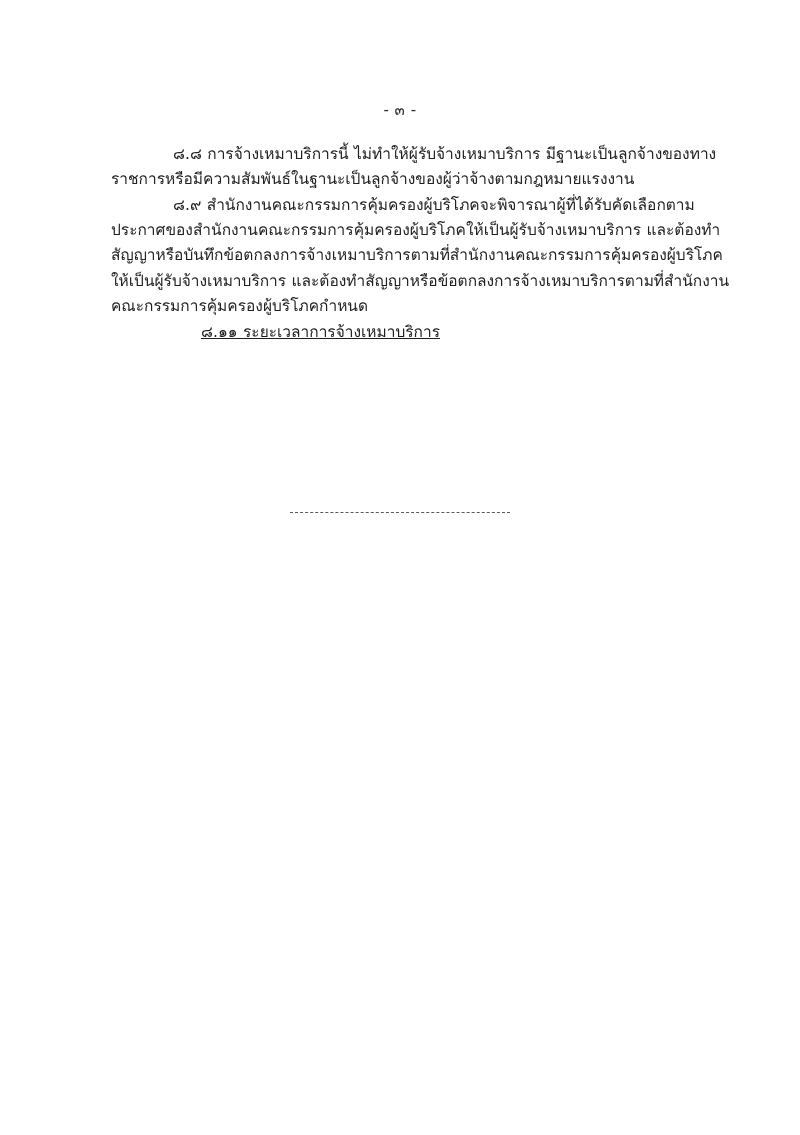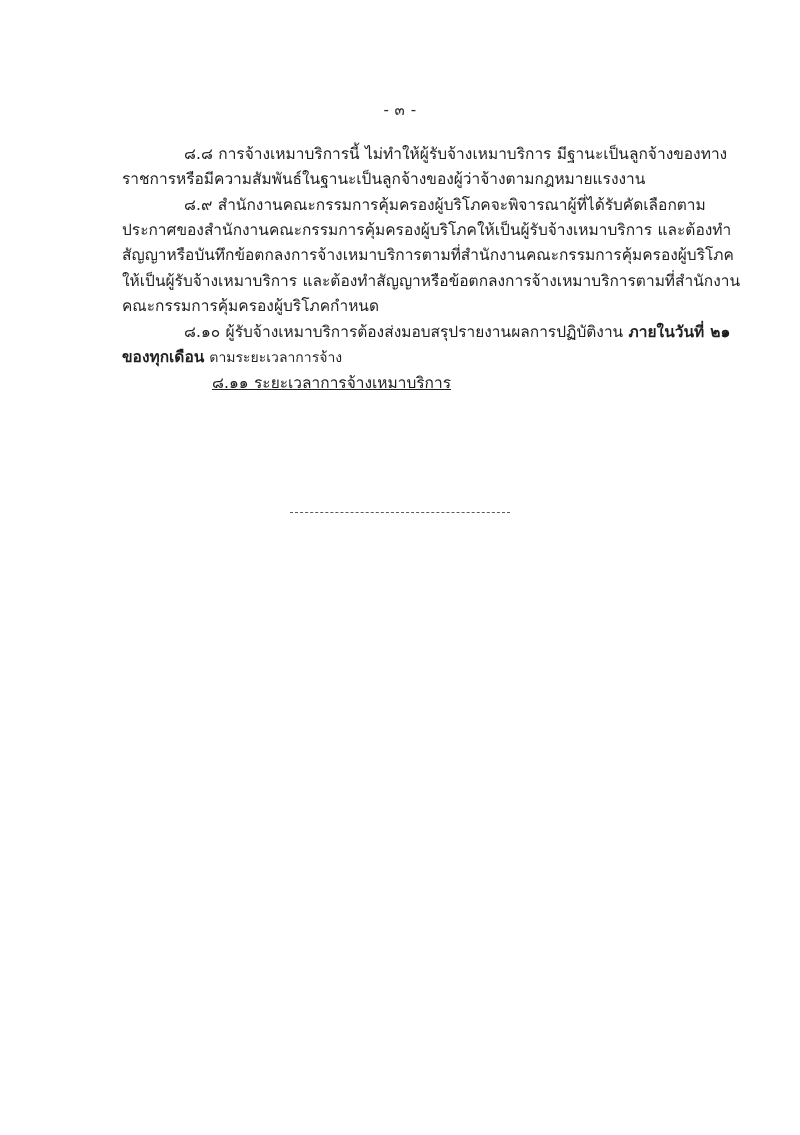--- a/index.html
+++ b/index.html
@@ -28,21 +28,21 @@
     left: 0;
     width: 800px;
     text-align: center;
     font-size: 15px;
     letter-spacing: 0.5px;
     color: #2a2a2a;
   }
   .body-block {
     position: absolute;
     top: 142px;
-    left: 122px;
+    left: 111px;
     width: 620px;
   }
   .para {
     font-size: 15.5px;
     line-height: 1.62;
     color: #1f1f1f;
     text-align: left;
     margin: 0 0 1px 0;
     word-spacing: 0.5px;
   }
@@ -82,21 +82,20 @@
 <div class="page">
 
   <div class="page-number">- ๓ -</div>
 
   <div class="body-block">
 
     <p class="para indent-1">๘.๘  การจ้างเหมาบริการนี้ ไม่ทำให้ผู้รับจ้างเหมาบริการ มีฐานะเป็นลูกจ้างของทางราชการหรือมีความสัมพันธ์ในฐานะเป็นลูกจ้างของผู้ว่าจ้างตามกฎหมายแรงงาน</p>
 
     <p class="para indent-1">๘.๙  สำนักงานคณะกรรมการคุ้มครองผู้บริโภคจะพิจารณาผู้ที่ได้รับคัดเลือกตามประกาศของสำนักงานคณะกรรมการคุ้มครองผู้บริโภคให้เป็นผู้รับจ้างเหมาบริการ และต้องทำสัญญาหรือบันทึกข้อตกลงการจ้างเหมาบริการตามที่สำนักงานคณะกรรมการคุ้มครองผู้บริโภคให้เป็นผู้รับจ้างเหมาบริการ และต้องทำสัญญาหรือข้อตกลงการจ้างเหมาบริการตามที่สำนักงานคณะกรรมการคุ้มครองผู้บริโภคกำหนด</p>
 
-    <p class="para indent-1"><span>๘.๑๐  ผู้รับจ้างเหมาบริการต้องส่งมอบสรุปรายงานผลการปฏิบัติงาน </span><span class="bold">ภายในวันที่ ๒๑ ของทุกเดือน</span><span class="small"> ตามระยะเวลาการจ้าง</span></p>
 
     <p class="para indent-2">๘.๑๑   ระยะเวลาการจ้างเหมาบริการ</p>
 
 
 
   </div>
 
   <div class="divider-wrap">
     <span class="divider"></span>
   </div>

